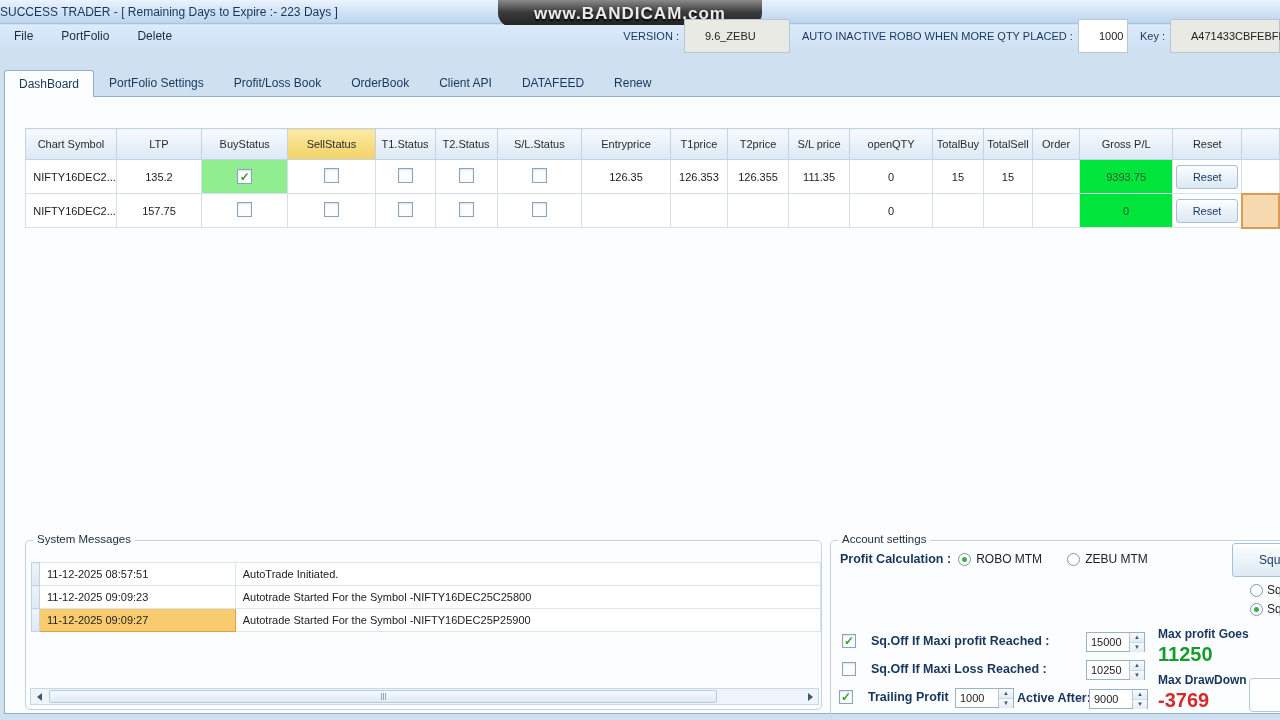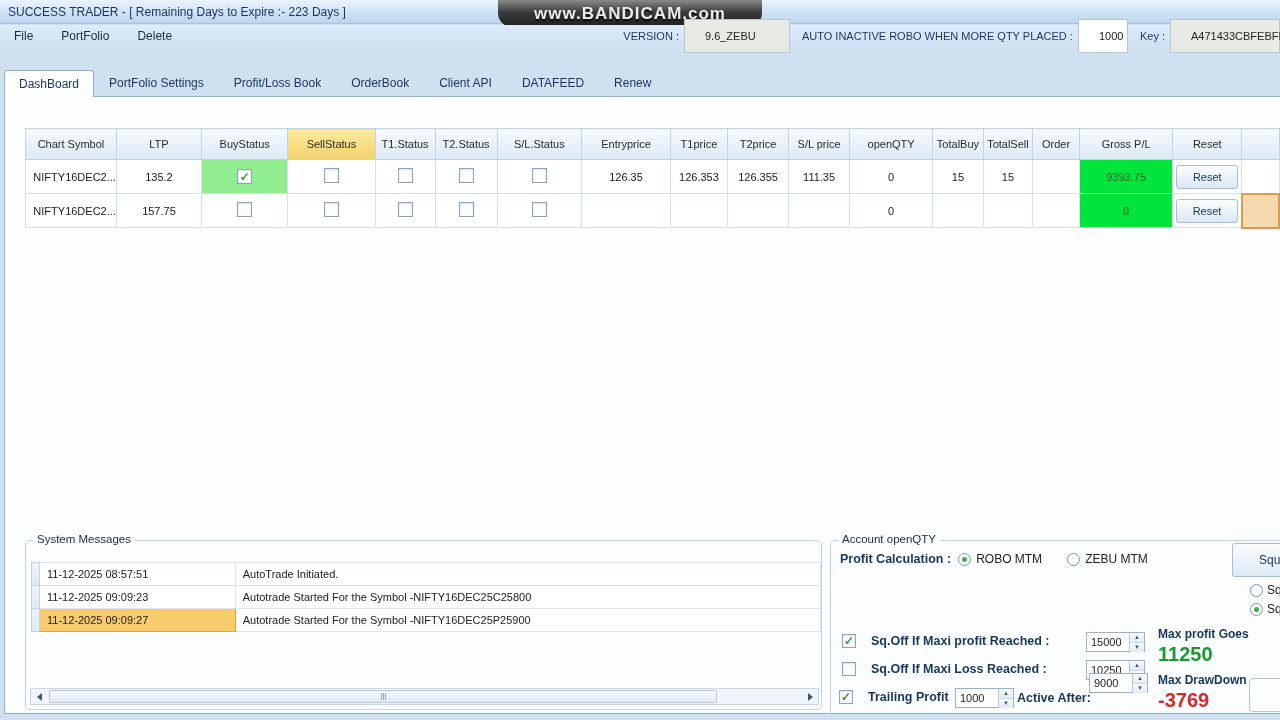--- a/index.html
+++ b/index.html
@@ -3,21 +3,21 @@
 <meta charset="utf-8">
 <style>
   * { margin:0; padding:0; box-sizing:border-box; }
   html,body { width:1280px; height:720px; font-family:"Liberation Sans", sans-serif; }
   #root { position:relative; width:1280px; height:720px; overflow:hidden; background:#cfe0f1; }
 
   
   .titlebar { position:absolute; left:0; top:0; width:1280px; height:24px;
     background:linear-gradient(180deg,#eaf3fc 0%,#cfe2f4 55%,#bdd5ee 100%);
     border-bottom:1px solid #a8c3de; display:flex; align-items:center; }
-  .titlebar-text { color:#17365c; font-size:12px; padding-left:8px; white-space:nowrap; }
+  .titlebar-text { color:#17365c; font-size:12px; padding-left:0; white-space:nowrap; }
   .watermark { position:absolute; left:498px; top:0; width:264px; height:27px;
     background:linear-gradient(180deg,#8a8a8a 0%,#3c3c3c 45%,#1f1f1f 100%);
     border-radius:0 0 14px 14px; display:flex; align-items:center; justify-content:center;
     color:#ececec; font-weight:800; font-size:17px; letter-spacing:1px;
     text-shadow:0 2px 2px #000, 0 0 2px #555; }
 
   
   .menubar { position:absolute; left:0; top:25px; width:1280px; height:22px;
     background:linear-gradient(180deg,#ddebfa,#cfe2f4); display:flex; align-items:center; font-size:12px; color:#182c44; }
   .menu-item { padding:2px 14px; cursor:default; }
@@ -272,21 +272,21 @@
             <i></i>
           </span>
       </span>
       <span class="sb-arrow" style="position:absolute; right:0;">
           <span class="tri-right"></span>
         </span>
     </div>
   </div>
 
   <div class="groupbox" style="left:830px; top:540px; width:456px; height:180px; border-bottom:none;">
-    <span class="groupbox-label">Account openQTY</span>
+    <span class="groupbox-label">Account settings</span>
 
     <div class="acc-row" style="left:9px; top:11px;">
       <span class="acc-bold">Profit Calculation  :</span>
       <span class="radio selected"></span>
       <span class="radio-label" style="margin-left:-2px;">ROBO MTM</span>
       <span class="radio" style="margin-left:18px;"></span>
       <span class="radio-label" style="margin-left:-2px;">ZEBU MTM</span>
     </div>
 
 
@@ -319,21 +319,21 @@
       <span class="acc-bold" style="margin-left:8px;">Trailing Profit</span>
     </div>
     <div class="spin" style="position:absolute; left:124px; top:147px;">
       <span class="spin-val">1000</span>
       <span class="spin-btns">
           <span>▲</span>
           <span>▼</span>
         </span>
     </div>
     <span class="acc-bold" style="position:absolute; left:186px; top:150px;">Active After:</span>
-    <div class="spin" style="position:absolute; left:258px; top:132px;">
+    <div class="spin" style="position:absolute; left:258px; top:148px;">
       <span class="spin-val">9000</span>
       <span class="spin-btns">
           <span>▲</span>
           <span>▼</span>
         </span>
     </div>
 
     <span class="acc-bold" style="position:absolute; left:327px; top:86px; font-size:12px;">Max profit Goes</span>
     <span class="big-green" style="position:absolute; left:327px; top:102px;">11250</span>
     <span class="acc-bold" style="position:absolute; left:327px; top:132px; font-size:12px;">Max DrawDown</span>

